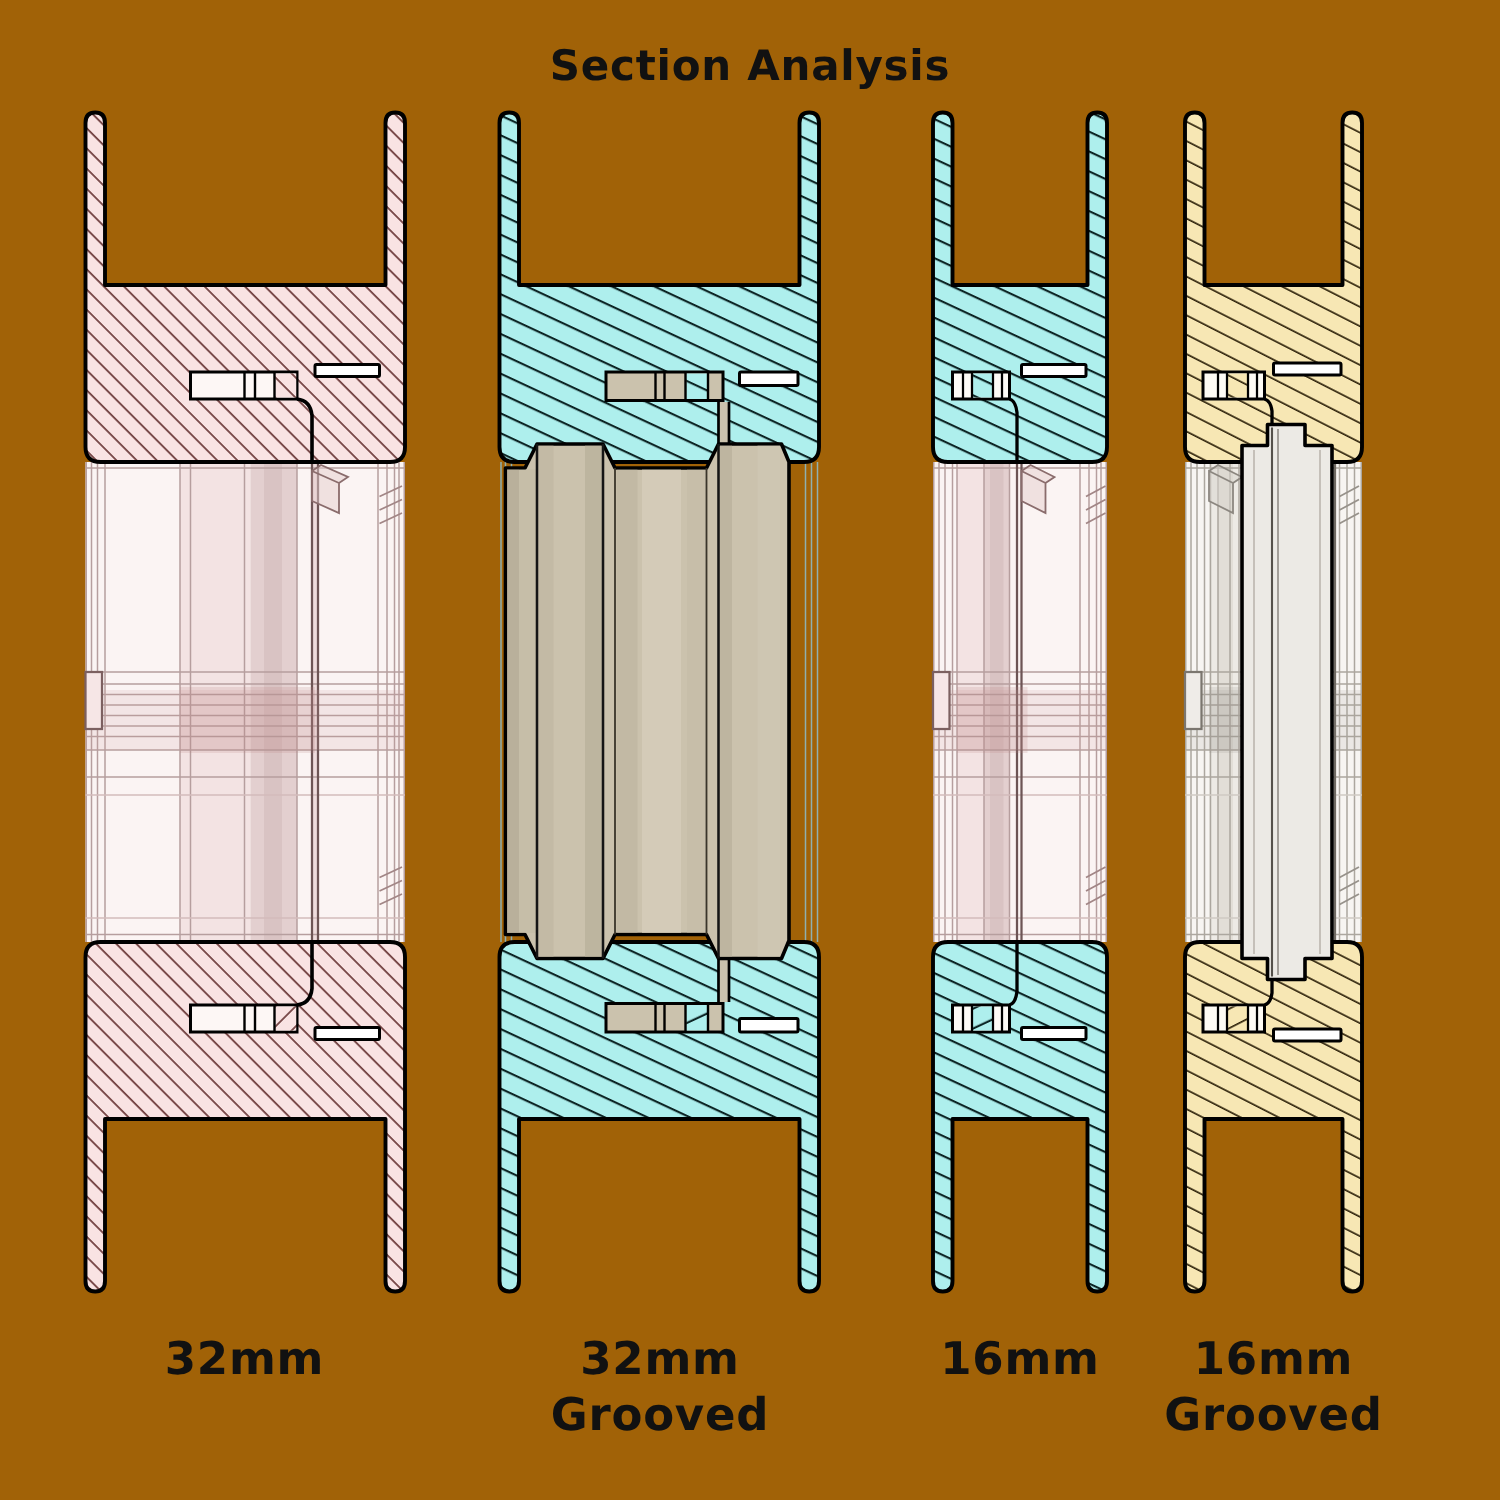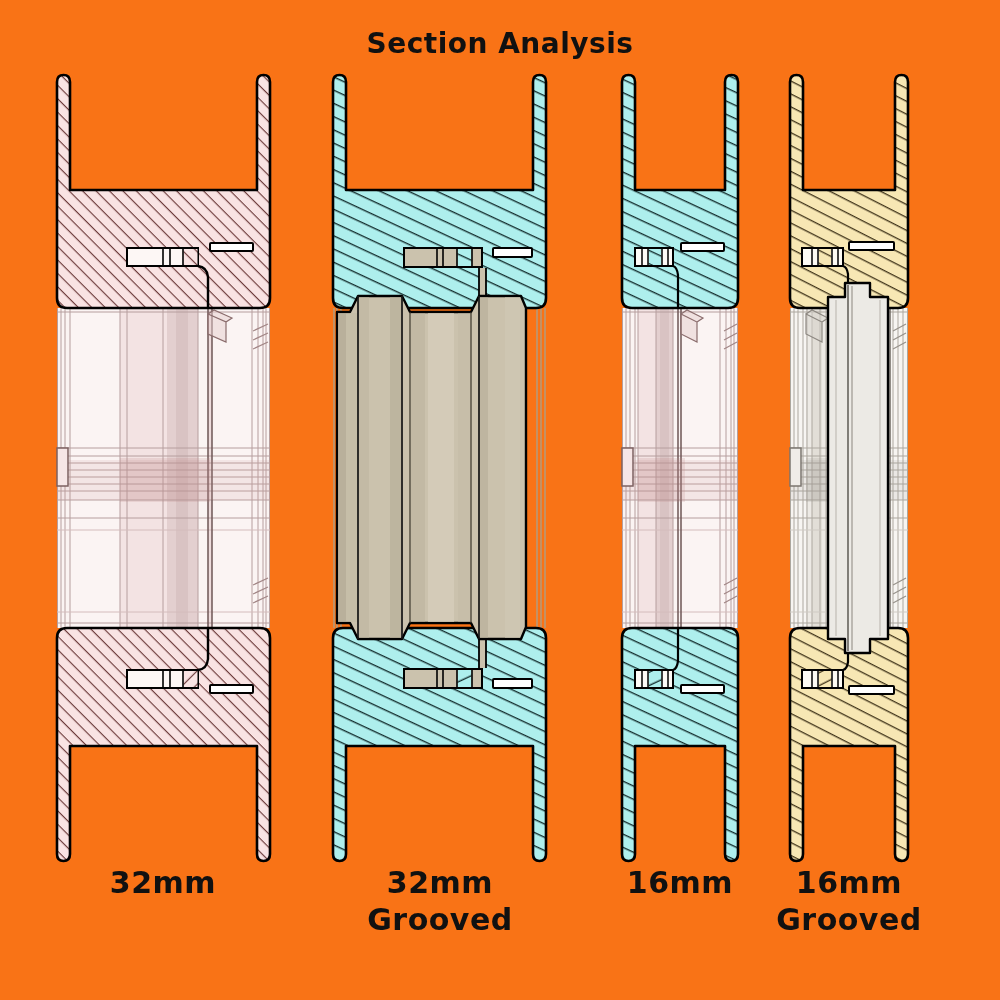--- a/index.html
+++ b/index.html
@@ -1,22 +1,22 @@
 <!DOCTYPE html>
 <html><head>
 <meta charset="utf-8">
 <style>
   html,body{margin:0;padding:0;background:#ffffff;}
   body{width:1000px;height:1000px;font-family:"DejaVu Sans","Liberation Sans",sans-serif;}
-  .canvas{position:relative;width:1000px;height:1000px;background:#f97316;overflow:hidden;}
+  .canvas{position:relative;width:1000px;height:1000px;background:#a16207;overflow:hidden;}
   .fig-title{position:absolute;top:27px;left:0;width:100%;text-align:center;
     font-size:28px;font-weight:bold;color:#111;letter-spacing:.5px;}
   .drawing{position:absolute;top:0;left:0;}
   .sec-label{position:absolute;transform:translateX(-50%);text-align:center;
-    font-size:30px;font-weight:bold;color:#111;line-height:37px;letter-spacing:.5px;white-space:nowrap;}
+    font-size:30px;font-weight:bold;color:#111;line-height:37px;letter-spacing:.5px;white-space:nowrap;margin-top:24px;}
 </style>
 </head>
 <body>
 
 <div class="canvas">
 
   <div class="fig-title">Section Analysis</div>
 
   <svg class="drawing" width="1000" height="1000" viewBox="0 0 1000 1000">
     <defs>

